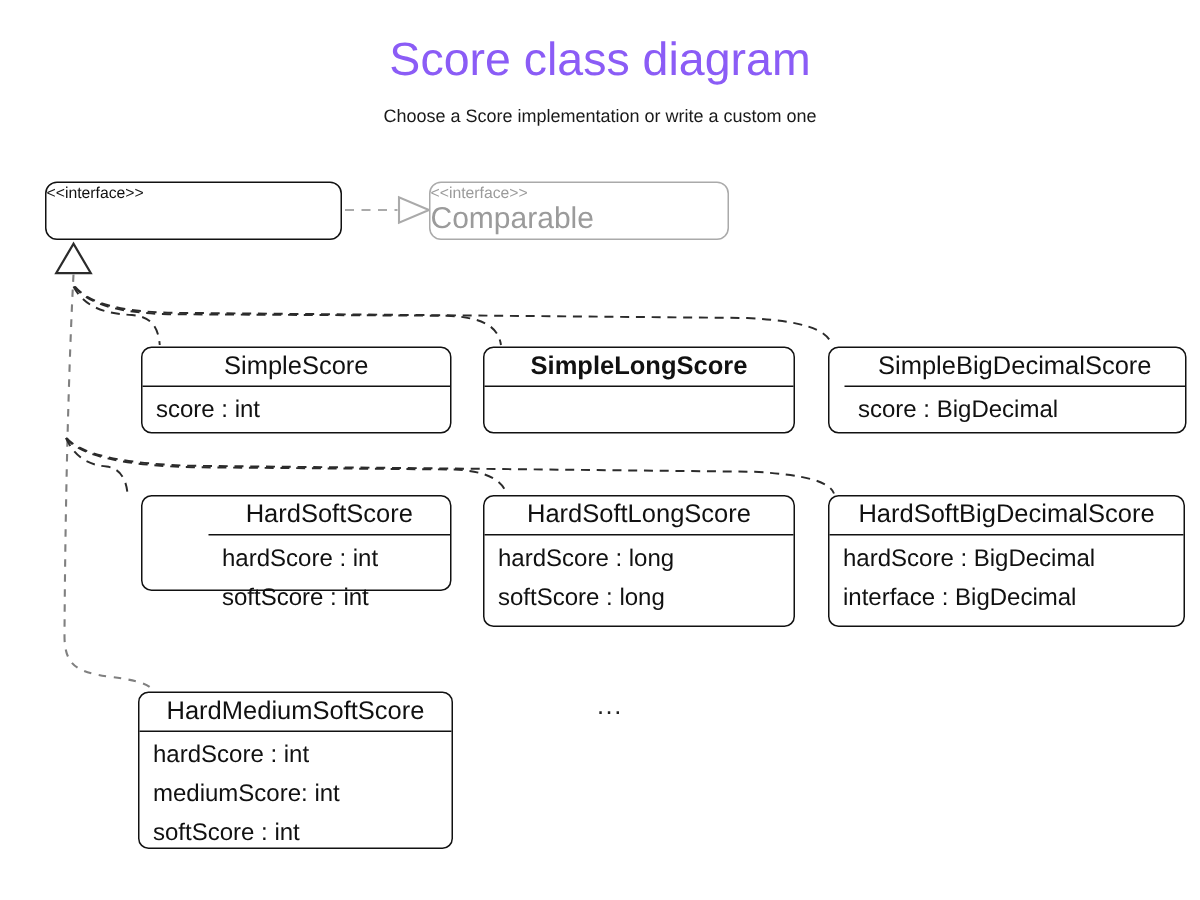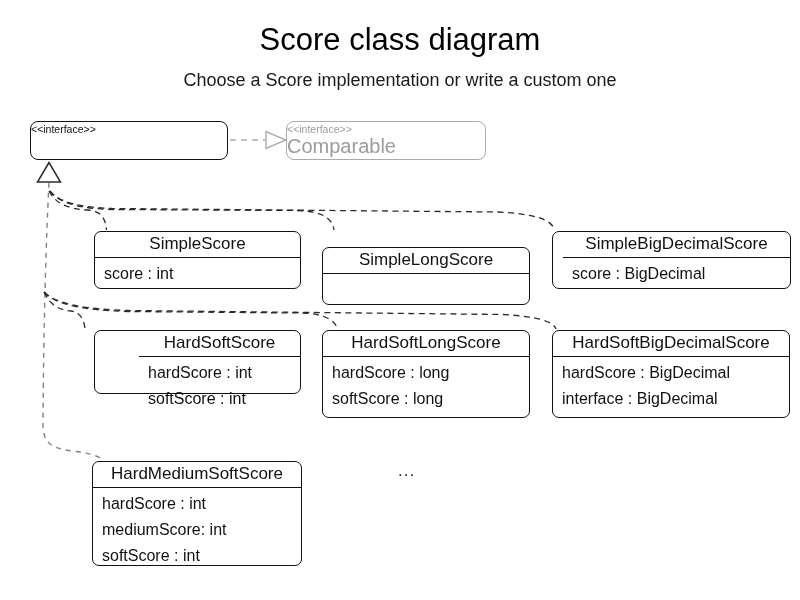--- a/index.html
+++ b/index.html
@@ -6,25 +6,25 @@
   .canvas {
     position: relative;
     width: 800px; height: 600px;
     background: #ffffff;
     font-family: "Liberation Sans", sans-serif;
     color: #111111;
     overflow: hidden;
   }
   .page-title {
     position: absolute; left: 0; top: 22px; width: 800px;
-    text-align: center; font-size: 31px; line-height: 36px; color: #000000;
+    text-align: center; font-size: 31px; line-height: 36px; color: #8b5cf6;
   }
   .page-subtitle {
     position: absolute; left: 0; top: 70px; width: 800px;
-    text-align: center; font-size: 18px; color: #1a1a1a;
+    text-align: center; font-size: 12px; color: #1a1a1a;
   }
   .connector-layer { position: absolute; left: 0; top: 0; }
   .iface-box {
     position: absolute; box-sizing: border-box; height: 39px;
     border: 1.4px solid #111111; border-radius: 8px; background: #ffffff;
     text-align: left; padding-top: 2px;
   }
   .iface-box .stereo { font-size: 10.5px; line-height: 11px; display: block; }
   .iface-box .iname  { font-size: 20px; line-height: 22px; display: block; }
   .iface-box.muted { border-color: #aaaaaa; color: #9b9b9b; }
@@ -80,21 +80,21 @@
     <span class="stereo">&lt;&lt;interface&gt;&gt;</span>
     <span class="iname">Comparable</span>
   </div>
 
   <div class="uml-class" style="left:72px; top:231px; width:207px; height:58px;">
     <div class="hdr">SimpleScore</div>
     <div class="attrs">
       <div class="attr">score : int</div>
     </div>
   </div>
-  <div class="uml-class" style="left:300px; top:247px; width:208px; height:58px;">
+  <div class="uml-class" style="left:300px; top:231px; width:208px; height:58px;font-weight:bold;">
     <div class="hdr">SimpleLongScore</div>
   </div>
   <div class="uml-class" style="left:530px; top:231px; width:239px; height:58px;padding-left:10px;">
     <div class="hdr">SimpleBigDecimalScore</div>
     <div class="attrs">
       <div class="attr">score : BigDecimal</div>
     </div>
   </div>
 
   <div class="uml-class" style="left:72px; top:330px; width:207px; height:64px;padding-left:44px;">

